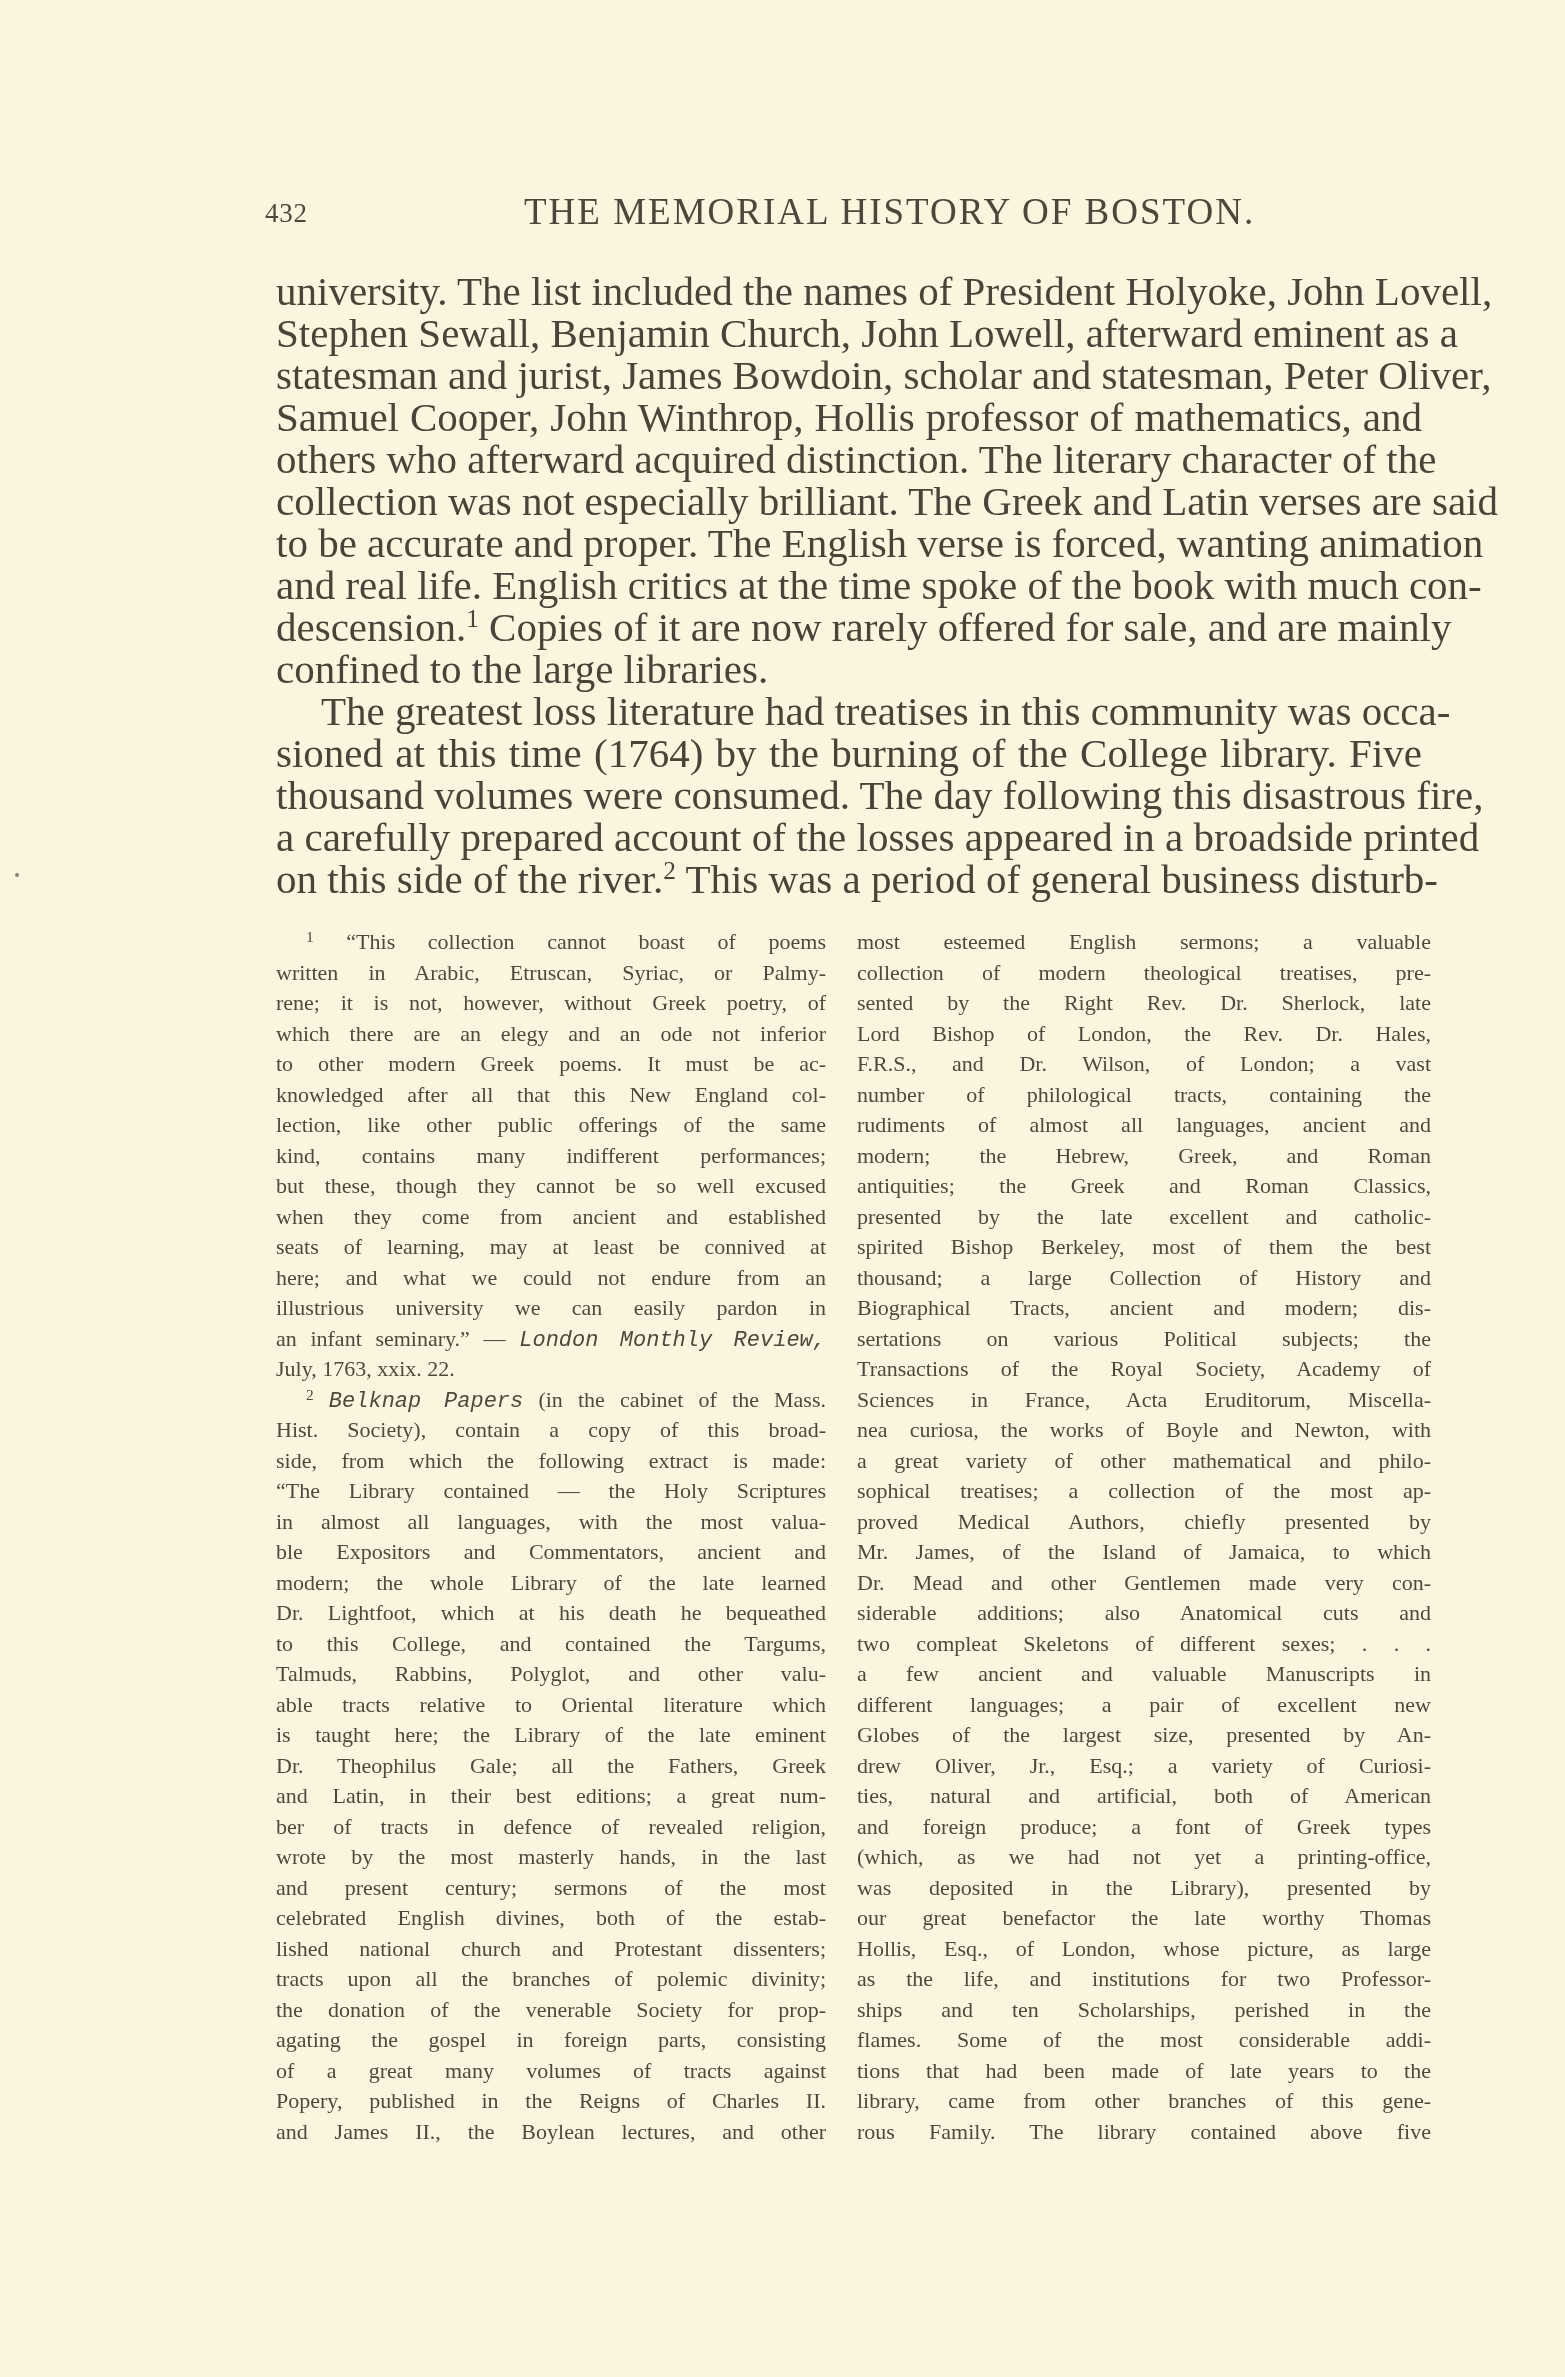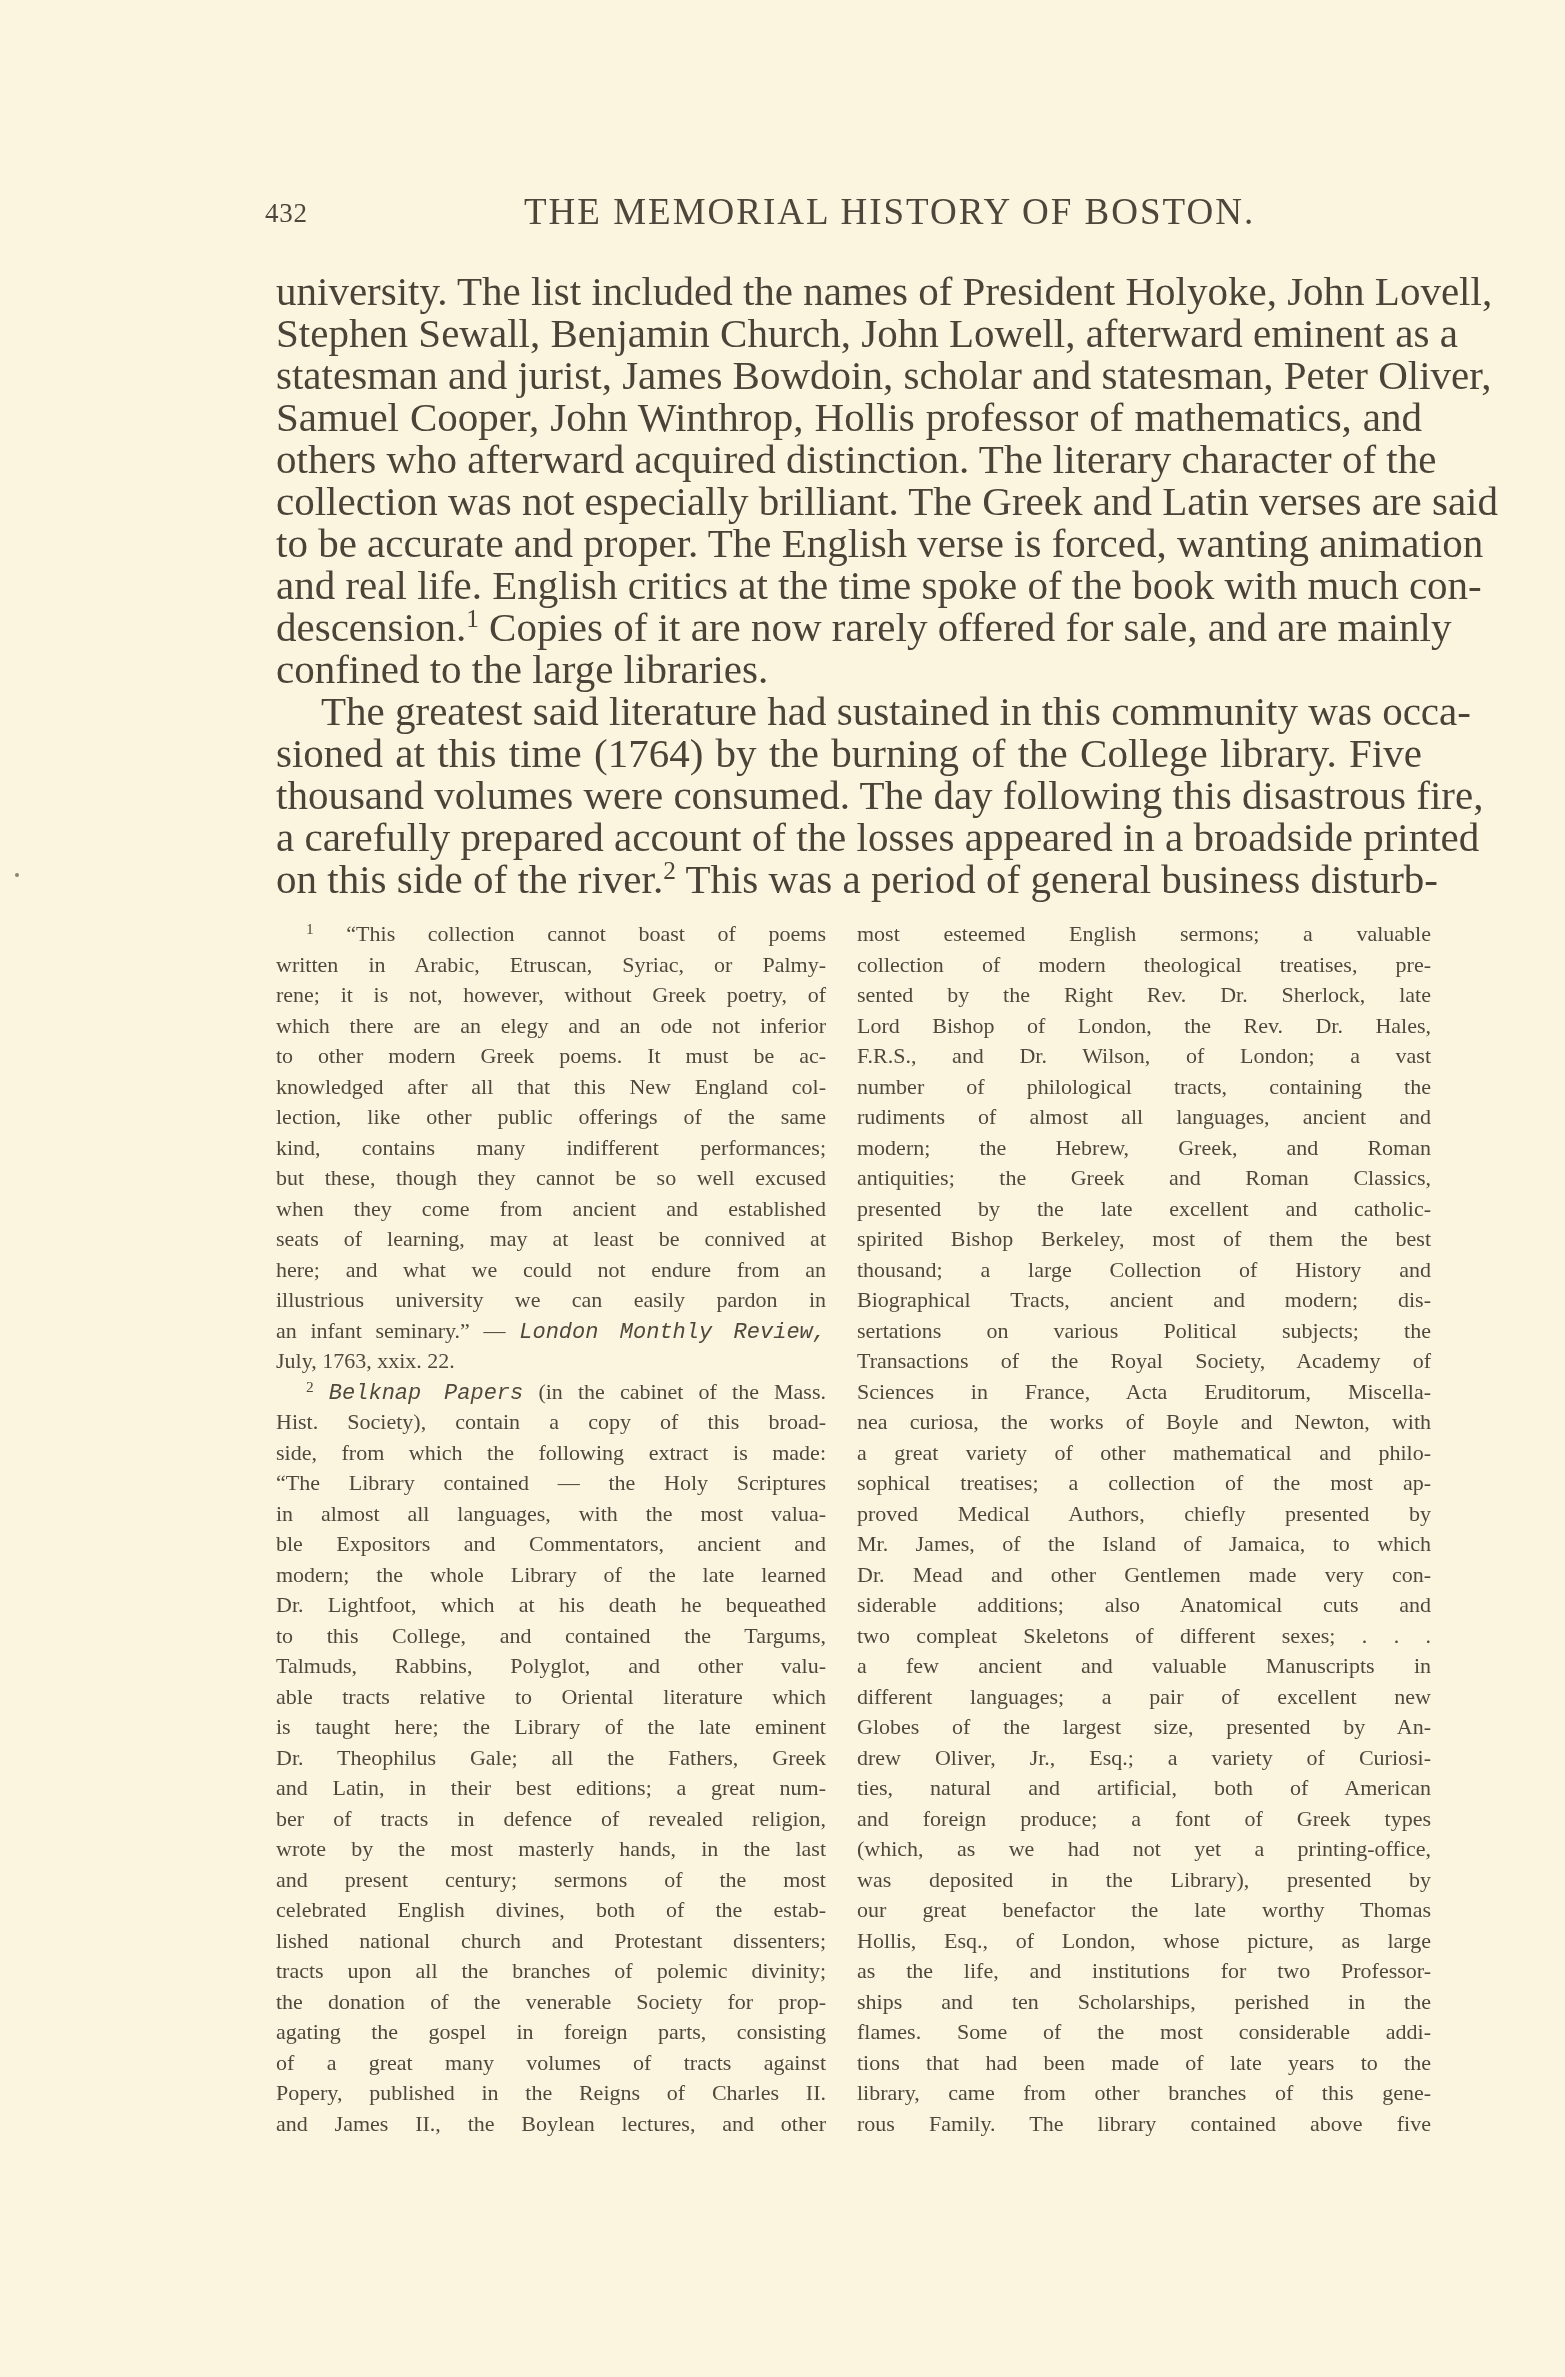--- a/index.html
+++ b/index.html
@@ -27,21 +27,21 @@
   }
   .body-line {
     display: block; height: 42px; white-space: nowrap;
     text-align: justify; text-align-last: justify;
   }
   .body-line.last { text-align-last: left; }
   .body-line.indent { padding-left: 45px; }
   .footnotes {
     position: absolute; top: 919px; left: 276px; width: 1146px; height: 1239px;
   }
-  .fn-col { position: absolute; top: 0; width: 550px; font-size: 22px; line-height: 30.5px; color: #4f493d; }
+  .fn-col { position: absolute; top: 8px; width: 550px; font-size: 22px; line-height: 30.5px; color: #4f493d; }
   .fn-col.left { left: 0; }
   .fn-col.right { left: 571px; width: 574px; margin-left: 10px; }
   .fn-line {
     display: block; height: 30.5px; white-space: nowrap;
     text-align: justify; text-align-last: justify;
   }
   .fn-line.indent { padding-left: 30px; }
   .sup { font-size: 0.62em; vertical-align: 0.55em; line-height: 0; }
   .fn-line .sup { font-size: 0.7em; vertical-align: 0.45em; }
   i, .it { font-style: italic; font-family: Liberation Mono, monospace; }
@@ -61,21 +61,21 @@
     <span class="body-line">university.  The list included the names of President Holyoke, John Lovell,</span>
     <span class="body-line">Stephen Sewall, Benjamin Church, John Lowell, afterward eminent as a</span>
     <span class="body-line">statesman and jurist, James Bowdoin, scholar and statesman, Peter Oliver,</span>
     <span class="body-line">Samuel Cooper, John Winthrop, Hollis professor of mathematics, and</span>
     <span class="body-line">others who afterward acquired distinction.  The literary character of the</span>
     <span class="body-line">collection was not especially brilliant.  The Greek and Latin verses are said</span>
     <span class="body-line">to be accurate and proper.  The English verse is forced, wanting animation</span>
     <span class="body-line">and real life.  English critics at the time spoke of the book with much con-</span>
     <span class="body-line"><span>descension.</span><span class="sup">1</span><span> Copies of it are now rarely offered for sale, and are mainly</span></span>
     <span class="body-line last">confined to the large libraries.</span>
-    <span class="body-line indent">The greatest said literature had sustained in this community was occa-</span>
+    <span class="body-line indent">The greatest loss literature had treatises in this community was occa-</span>
     <span class="body-line">sioned at this time (1764) by the burning of the College library.  Five</span>
     <span class="body-line">thousand volumes were consumed.  The day following this disastrous fire,</span>
     <span class="body-line">a carefully prepared account of the losses appeared in a broadside printed</span>
     <span class="body-line"><span>on this side of the river.</span><span class="sup">2</span><span>  This was a period of general business disturb-</span></span>
   </div>
 
   <div class="footnotes">
     <div class="fn-col left">
       <span class="fn-line indent"><span class="sup">1</span> <span>“This collection cannot boast of poems</span></span>
       <span class="fn-line">written in Arabic, Etruscan, Syriac, or Palmy-</span>

